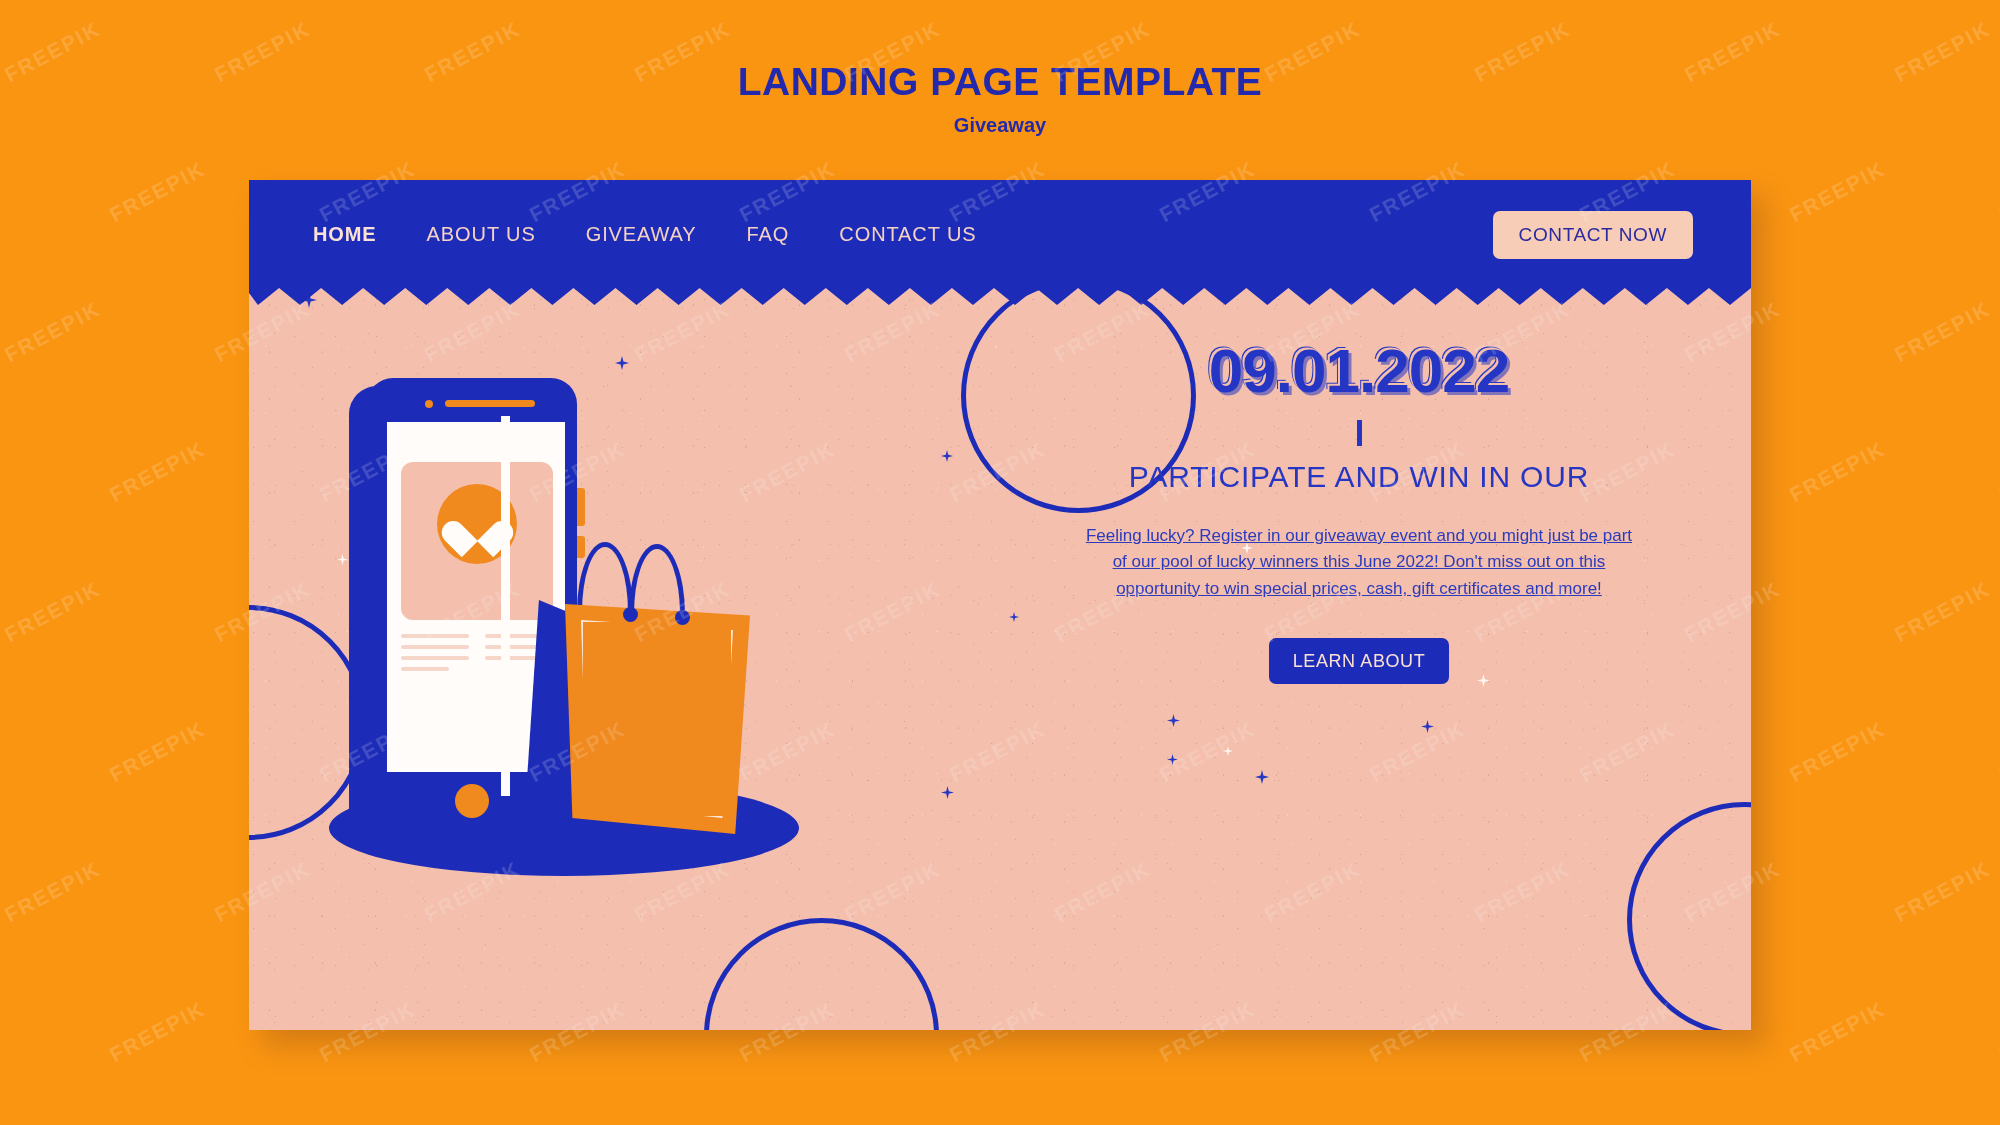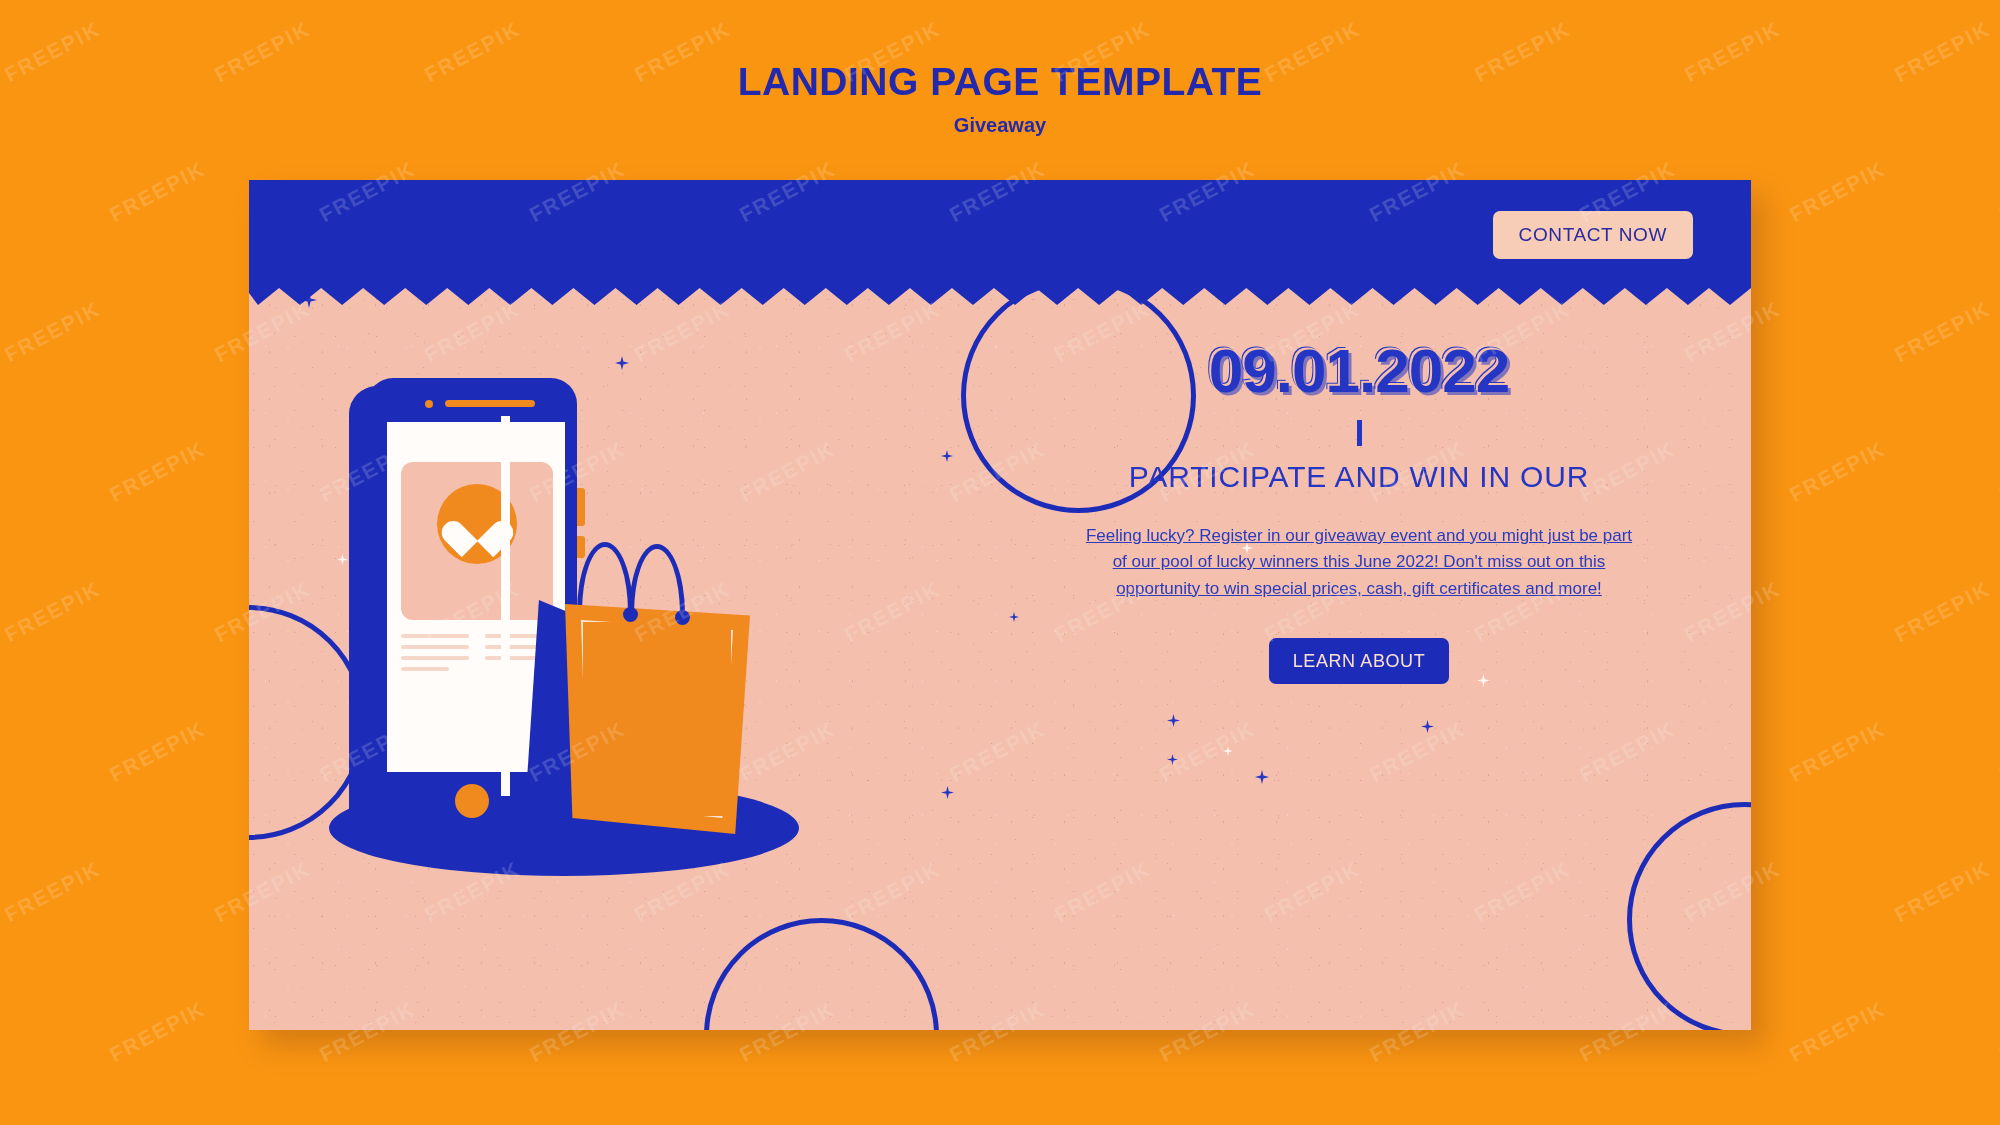--- a/index.html
+++ b/index.html
@@ -530,20 +530,27 @@
     <div class="date">09.01.2022</div>
     <div class="divider-bar"></div>
     <div class="kicker">PARTICIPATE AND WIN IN OUR</div>
     <div class="body-copy">Feeling lucky? Register in our giveaway event and you might just be part of our pool of lucky winners this June 2022! Don't miss out on this opportunity to win special prices, cash, gift certificates and more!</div>
     <div class="learn-btn">LEARN ABOUT</div>
   </div>
 
   <div class="navbar"></div>
   <div class="nav-zigzag"></div>
 
+  <div class="nav-links">
+    <div class="nav-link active">HOME</div>
+    <div class="nav-link">ABOUT US</div>
+    <div class="nav-link">GIVEAWAY</div>
+    <div class="nav-link">FAQ</div>
+    <div class="nav-link">CONTACT US</div>
+  </div>
 
   <div class="register-btn">CONTACT NOW</div>
 
   <div class="grain"></div>
 </div>
 
 <div class="wm-layer">
     <div class="wm" style="left: 0px; top: 40px;">FREEPIK</div>
     <div class="wm" style="left: 210px; top: 40px;">FREEPIK</div>
     <div class="wm" style="left: 420px; top: 40px;">FREEPIK</div>

